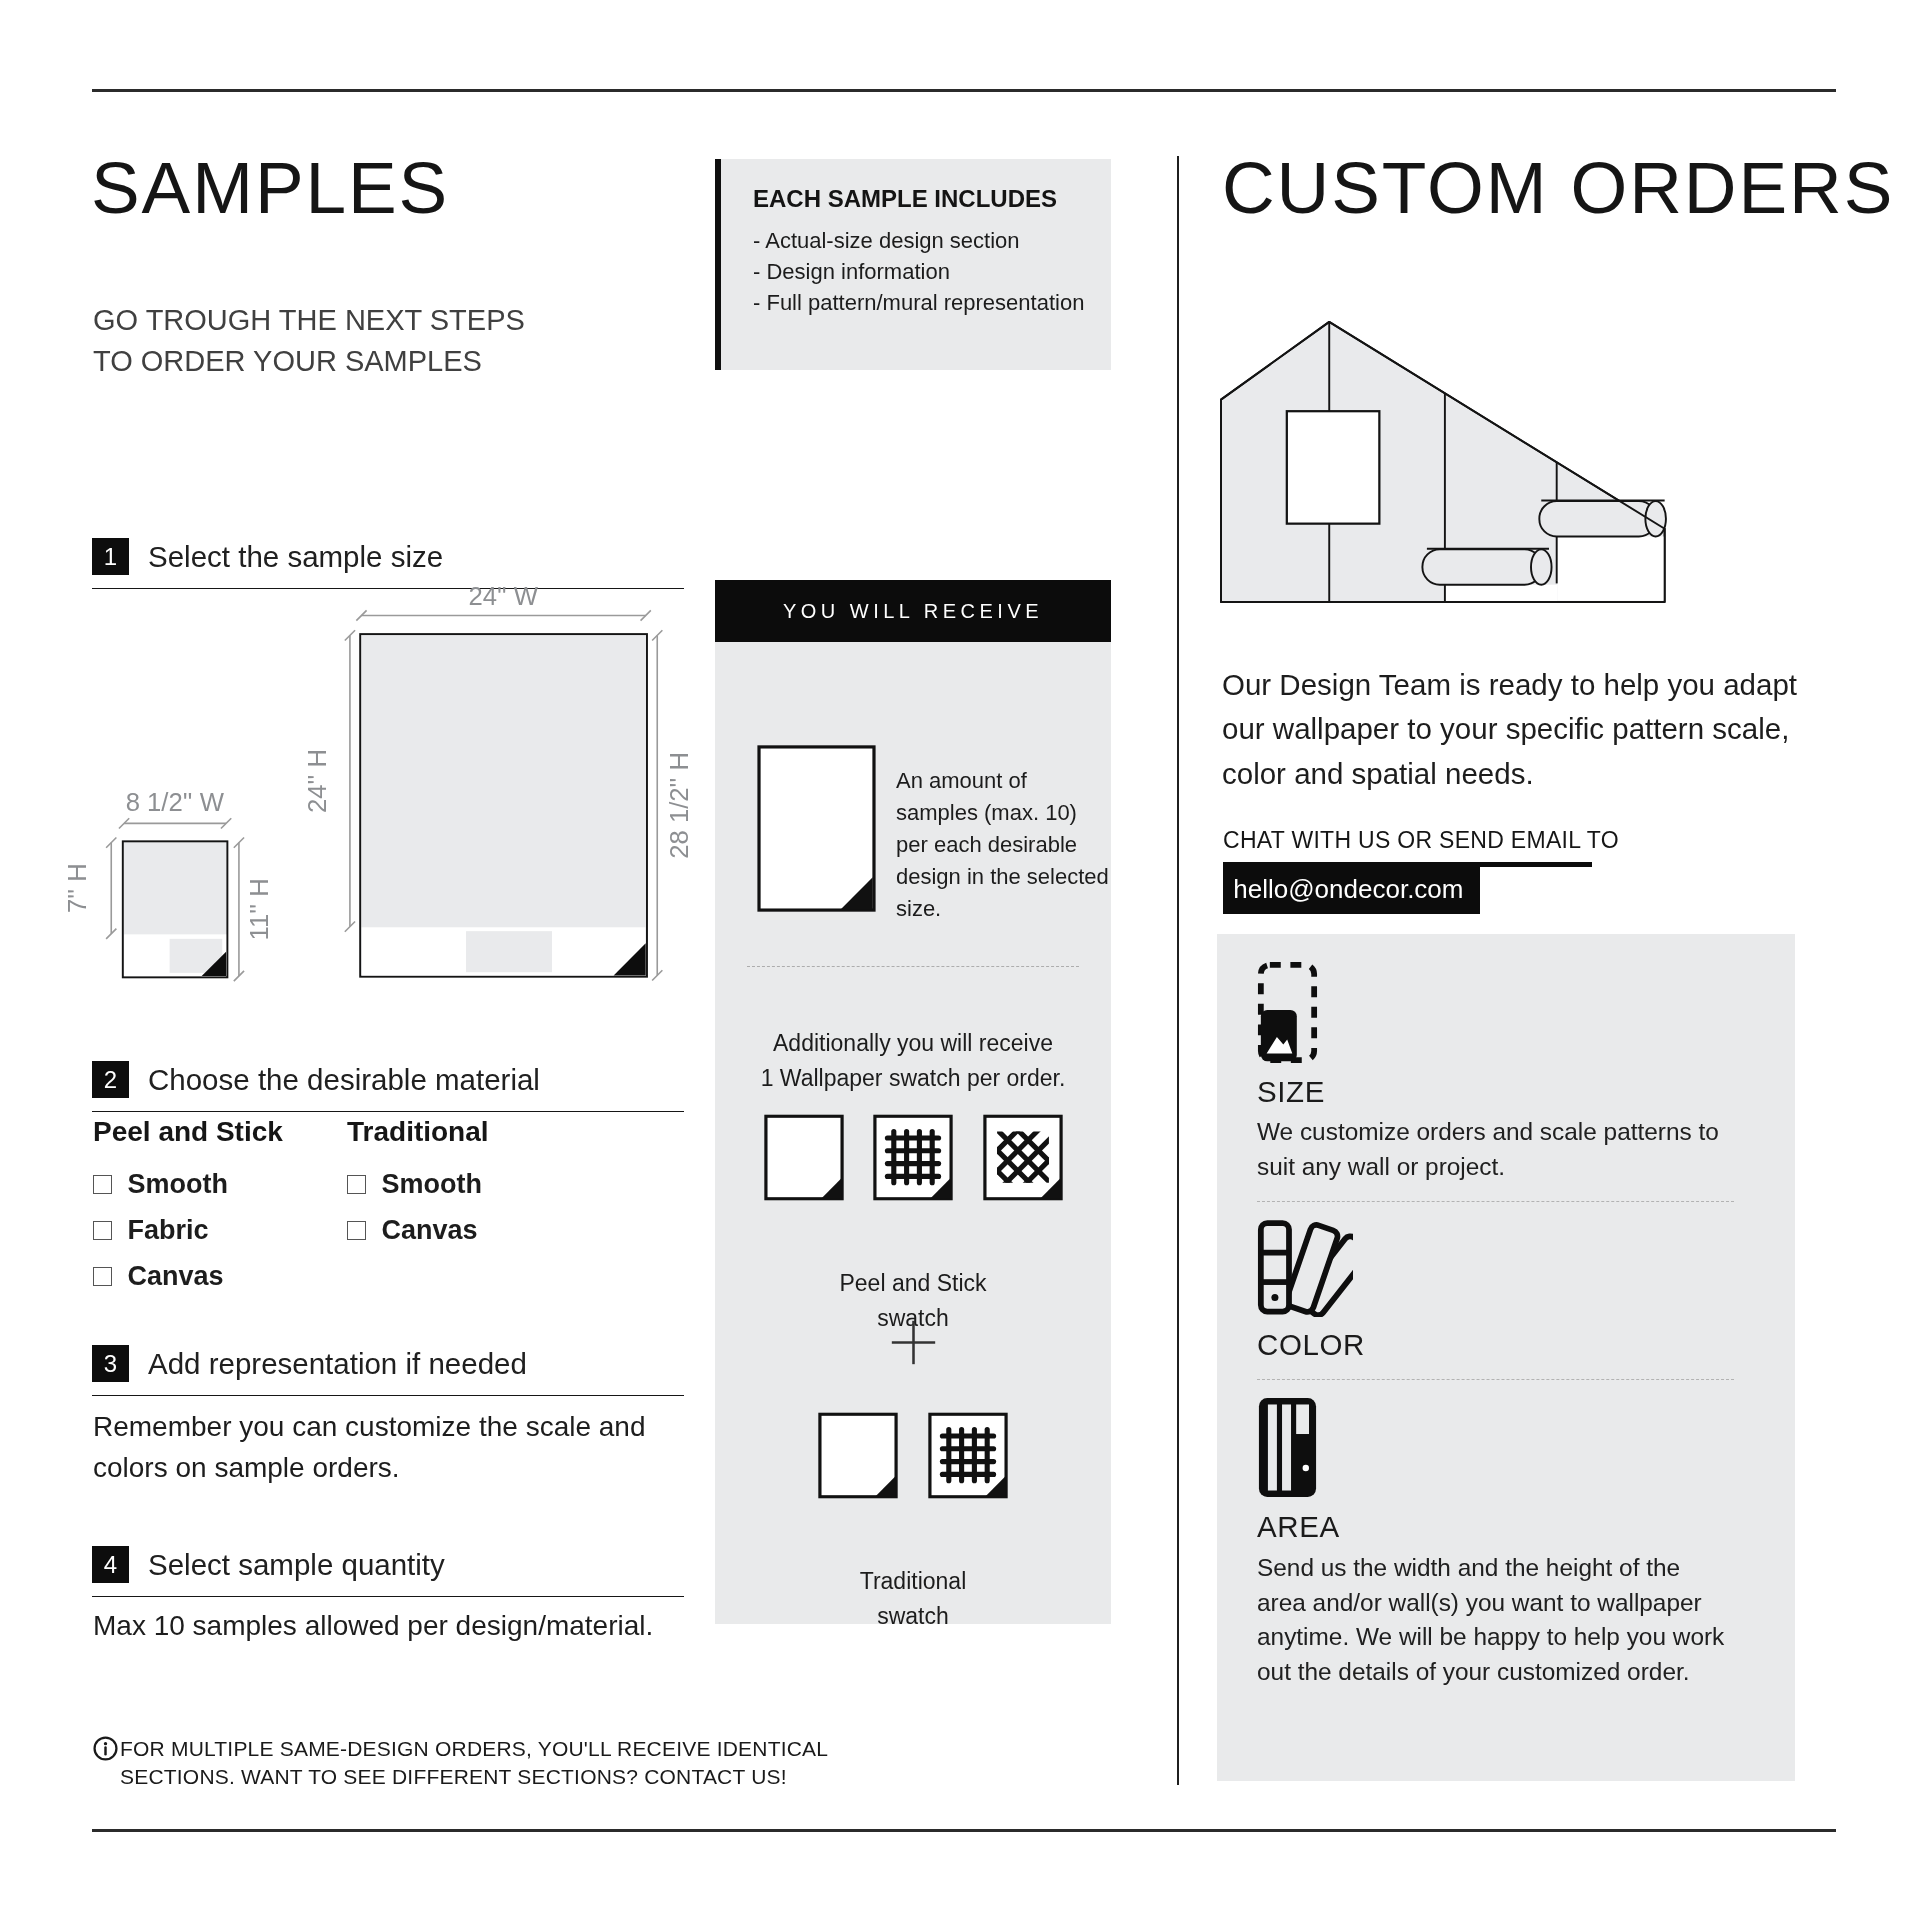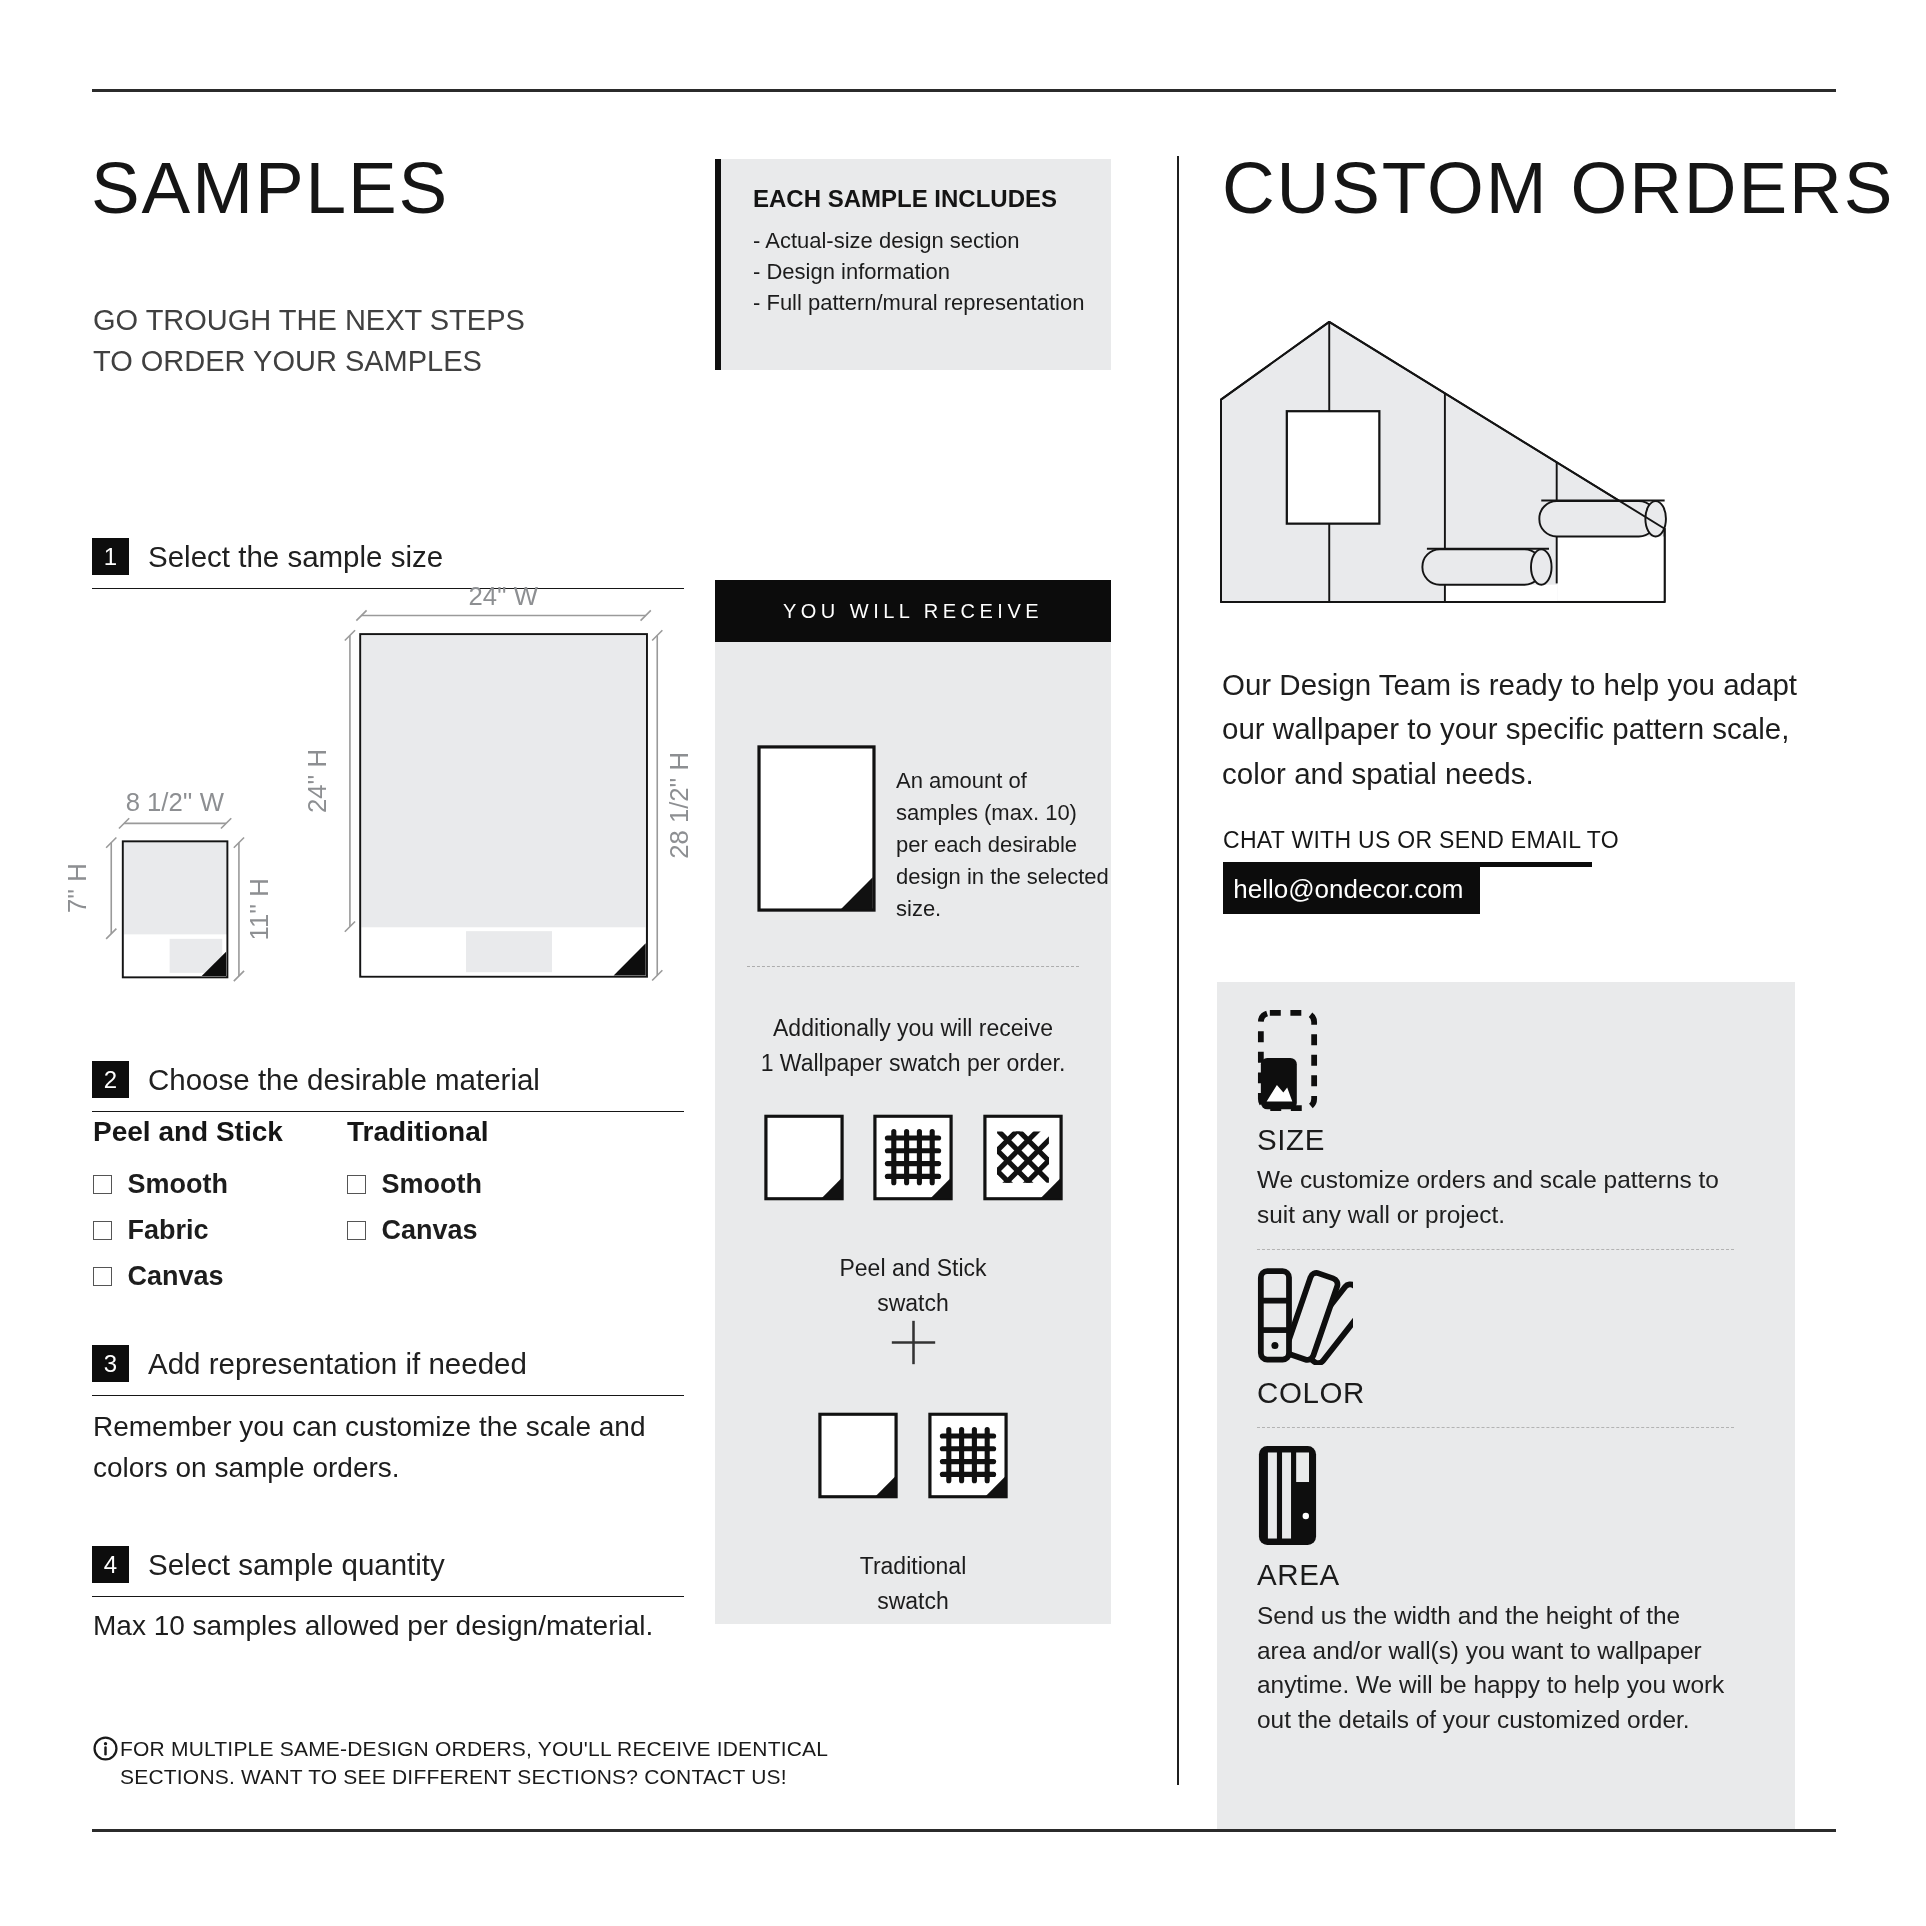--- a/index.html
+++ b/index.html
@@ -46,33 +46,33 @@
   .includes-box li { list-style:none; font-size:22px; line-height:1.42; color:#1c1c1c;
     padding-left:14px; text-indent:-14px; }
 
   .receive-bar { position:absolute; left:715px; top:580px; width:396px; height:62px; background:#0c0c0c;
     color:#ffffff; font-size:20px; letter-spacing:4.5px; display:flex; align-items:center; justify-content:center; }
   .receive-panel { position:absolute; left:715px; top:642px; width:396px; height:982px; background:#e9eaeb; }
   .paper-icon { position:absolute; left:42px; top:103px; }
   .amount-text { position:absolute; left:181px; top:123px; width:215px; font-size:22px; line-height:1.46; color:#1c1c1c; }
   .dashed-div { position:absolute; left:32px; right:32px; border-top:1.9px dashed #adadad; }
   .panel-center { position:absolute; left:0; width:100%; text-align:center; font-size:23px; line-height:1.5;
-    color:#1c1c1c; white-space:pre-line; }
+    color:#1c1c1c; white-space:pre-line;margin-top:15px; }
   .swatch-row { position:absolute; left:0; width:100%; display:flex; justify-content:center; gap:29.5px; }
   .swatch { width:80px; height:87px; }
   .plus-wrap { position:absolute; left:0; width:100%; display:flex; justify-content:center; }
 
   
   .intro-right { position:absolute; left:1222px; top:663px; width:578px; font-size:29.5px; line-height:1.5; color:#1d1d1d; }
   .contact-label { position:absolute; left:1223px; top:827px; font-size:23px; letter-spacing:0.3px; color:#161616; }
   .contact-rule { position:absolute; left:1223px; top:862px; width:369px; height:4.5px; background:#0c0c0c; }
   .email-chip { position:absolute; left:1223px; top:866px; background:#0c0c0c; color:#ffffff;
     font-size:26px; padding:7.7px 16.7px 9px 10.3px; }
 
-  .features-box { position:absolute; left:1217px; top:982px; width:578px; height:847px;
+  .features-box { position:absolute; left:1217px; top:934px; width:578px; height:847px;
     background:#e9eaeb; padding:27px 61px 0 40px; }
   .feature h4 { font-size:29.5px; font-weight:400; letter-spacing:0.6px; color:#1b1b1b; margin:9px 0 6.4px 0; }
   .feature p { font-size:24.4px; line-height:1.42; color:#202020; }
   .feat-div { border-top:1.9px dashed #b3b3b3; margin:16.7px 0 16.7px 0; }
 
   .house-svg { position:absolute; left:1220px; top:318px; }
   .diagram-svg { position:absolute; left:58px; top:578px; }
 
   svg text { font-family:"Liberation Sans", sans-serif; }
   .dim-label { font-size:40px; fill:#8d8f92; }

